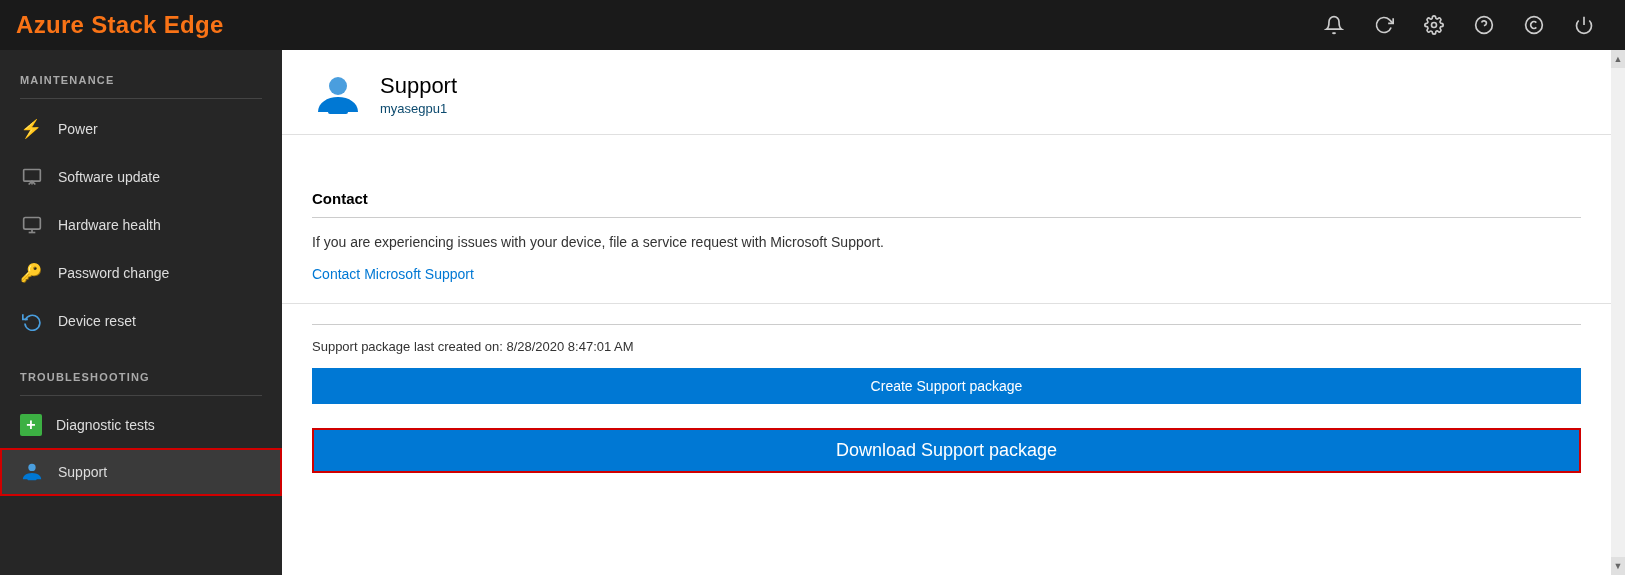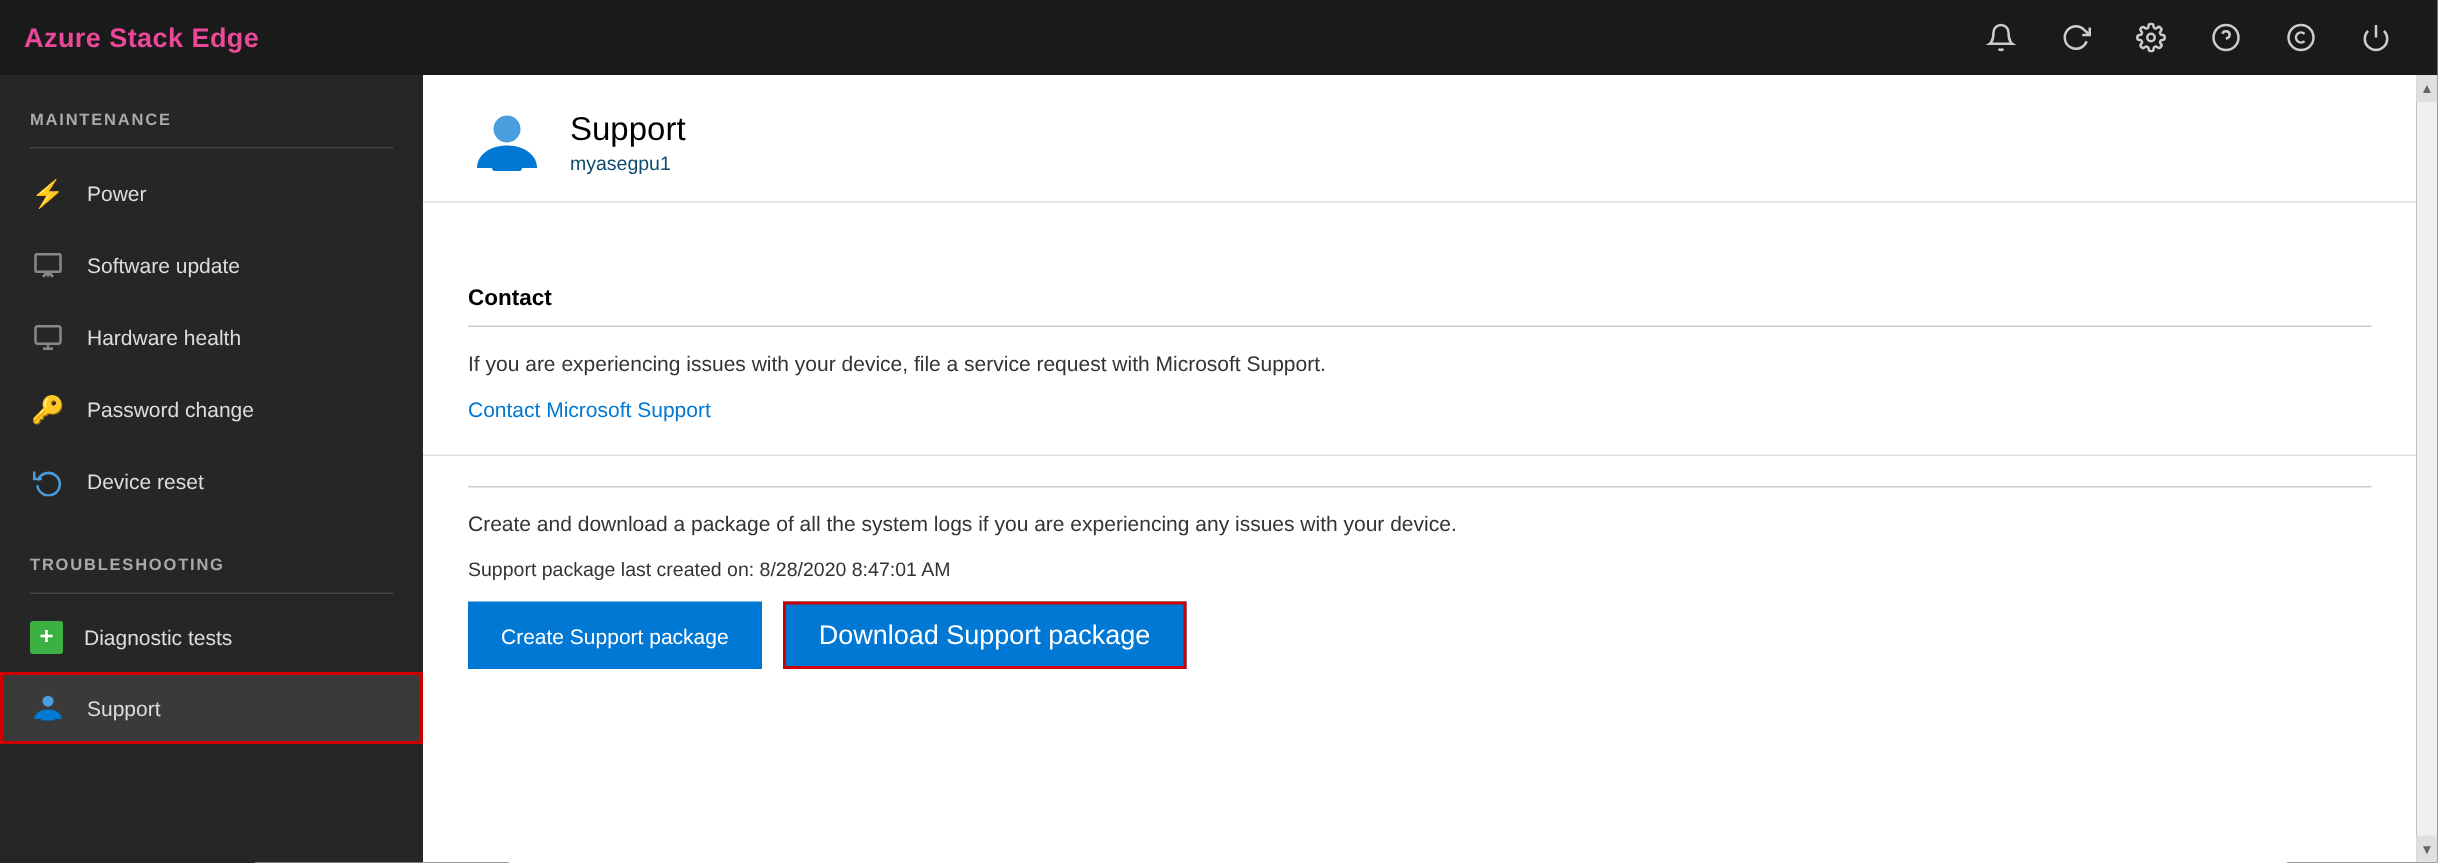--- a/index.html
+++ b/index.html
@@ -8,22 +8,22 @@
     
     .topbar {
       background: #1a1a1a;
       height: 50px;
       display: flex;
       align-items: center;
       padding: 0 16px;
       flex-shrink: 0;
     }
     .topbar-title {
-      color: #ec4899;
-      font-size: 18px;
+      color: #f97316;
+      font-size: 24px;
       font-weight: 600;
       letter-spacing: 0.3px;
     }
     .topbar-icons {
       margin-left: auto;
       display: flex;
       align-items: center;
       gap: 0;
     }
     .topbar-icon-btn {
@@ -168,22 +168,23 @@
       text-decoration: none;
       cursor: pointer;
     }
     .section-meta {
       font-size: 13px;
       color: #333;
       margin-bottom: 14px;
     }
     .button-row {
       display: flex;
-      gap: 14px;
+      gap: 24px;
       flex-wrap: wrap;
+      flex-direction: column;
     }
     .btn-primary {
       background: #0078d4;
       color: #fff;
       border: none;
       padding: 10px 22px;
       font-size: 14px;
       font-weight: 500;
       cursor: pointer;
       min-width: 160px;
@@ -349,21 +350,20 @@
 
     <div class="section">
       <div class="section-title">Contact</div>
       <hr class="section-divider">
       <p class="section-text">If you are experiencing issues with your device, file a service request with Microsoft Support.</p>
       <a class="section-link" href="#">Contact Microsoft Support</a>
     </div>
 
     <div class="section">
       <hr class="section-divider">
-      <p class="section-text">Create and download a package of all the system logs if you are experiencing any issues with your device.</p>
       <p class="section-meta">Support package last created on: 8/28/2020 8:47:01 AM</p>
       <div class="button-row">
         <button class="btn-primary">Create Support package</button>
         <button class="btn-download">Download Support package</button>
       </div>
     </div>
 
   </div>
 
   <div class="scroll-strip">

